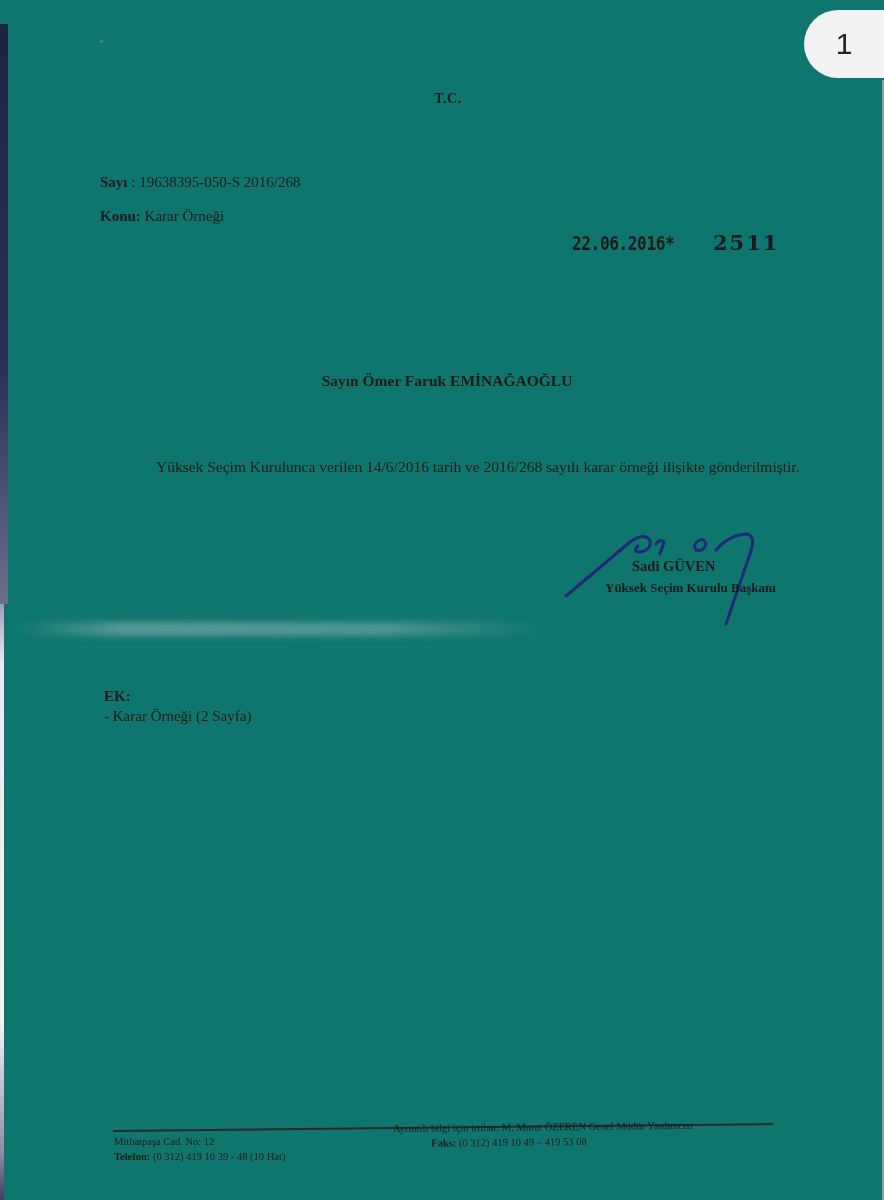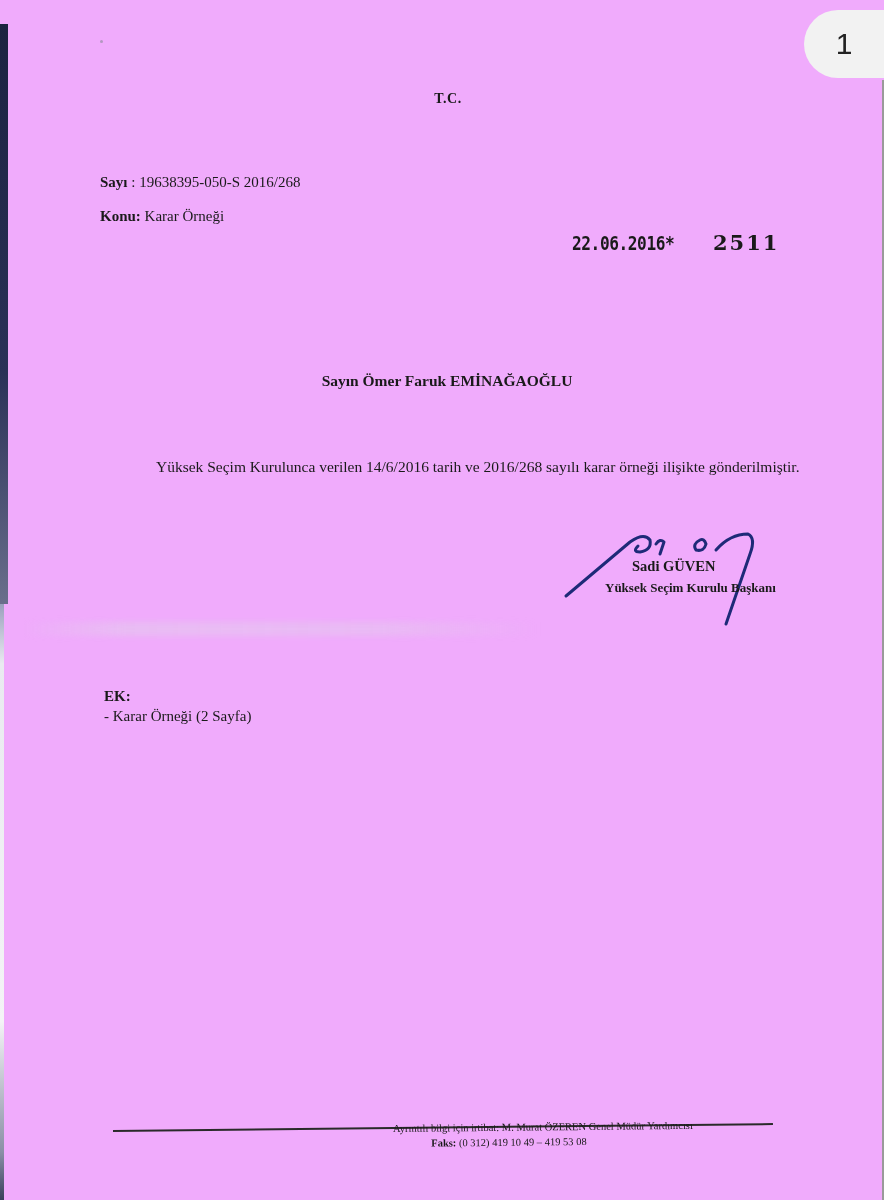--- a/index.html
+++ b/index.html
@@ -19,21 +19,21 @@
       position: absolute;
       inset: 0;
       background: #ffffff;
     }
     .page {
       position: absolute;
       left: 0;
       top: 0;
       width: 884px;
       height: 1200px;
-      background: #f0abfc;
+      background: #0f766e;
     }
     
     .left-edge {
       position: absolute;
       left: 0;
       top: 24px;
       width: 8px;
       height: 580px;
       background: linear-gradient(180deg, #1c2340 0%, #2a3157 60%, #6a6f8c 100%);
     }
@@ -269,20 +269,27 @@
 
     <div class="smudge"></div>
 
     <div class="ek">
       <div class="ek-label">EK:</div>
       <div>- Karar Örneği (2 Sayfa)</div>
     </div>
 
     <div class="footer-line"></div>
 
+    <div class="footer-left">
+      <div>Mithatpaşa Cad. No: 12</div>
+      <div>
+        <span class="bold">Telefon:</span>
+        <span>(0 312) 419 10 39 - 48  (10 Hat)</span>
+      </div>
+    </div>
 
     <div class="footer-right">
       <div>Ayrıntılı bilgi için irtibat: M. Murat ÖZEREN Genel Müdür Yardımcısı</div>
       <div class="faks">
         <span class="bold">Faks:</span>
         <span>(0 312) 419 10 49 – 419 53 08</span>
       </div>
     </div>
   </div>
 

